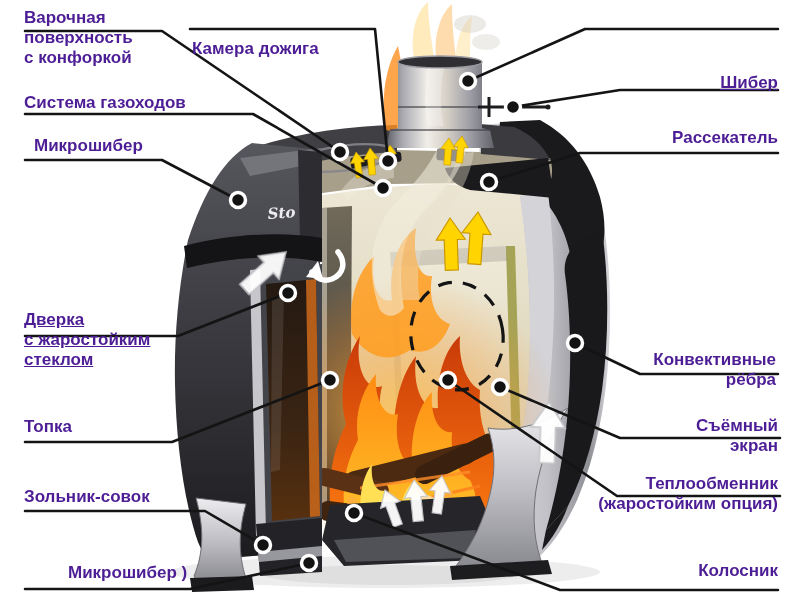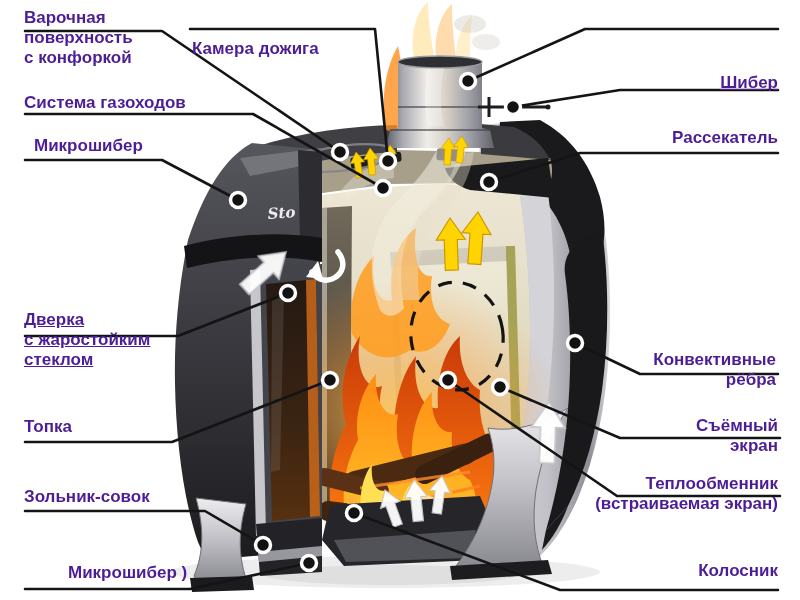--- a/index.html
+++ b/index.html
@@ -270,16 +270,16 @@
 <div class="label" style="left:24px;top:417px;">Топка</div>
 <div class="label" style="left:24px;top:487px;">Зольник-совок</div>
 <div class="label" style="left:24px;top:563px;margin-left:44px;">Микрошибер )</div>
 <div class="label r" style="right:22px;top:73px;text-decoration:underline;">Шибер</div>
 <div class="label r" style="right:22px;top:128px;">Рассекатель</div>
 <div class="label r" style="right:24px;top:350px;">Конвективные
 рёбра</div>
 <div class="label r" style="right:22px;top:416px;">Съёмный
 экран</div>
 <div class="label r" style="right:22px;top:474px;">Теплообменник
-(встраиваемая экран)</div>
+(жаростойким опция)</div>
 <div class="label r" style="right:22px;top:561px;">Колосник</div>
 
 </div>
 
 </body></html>

